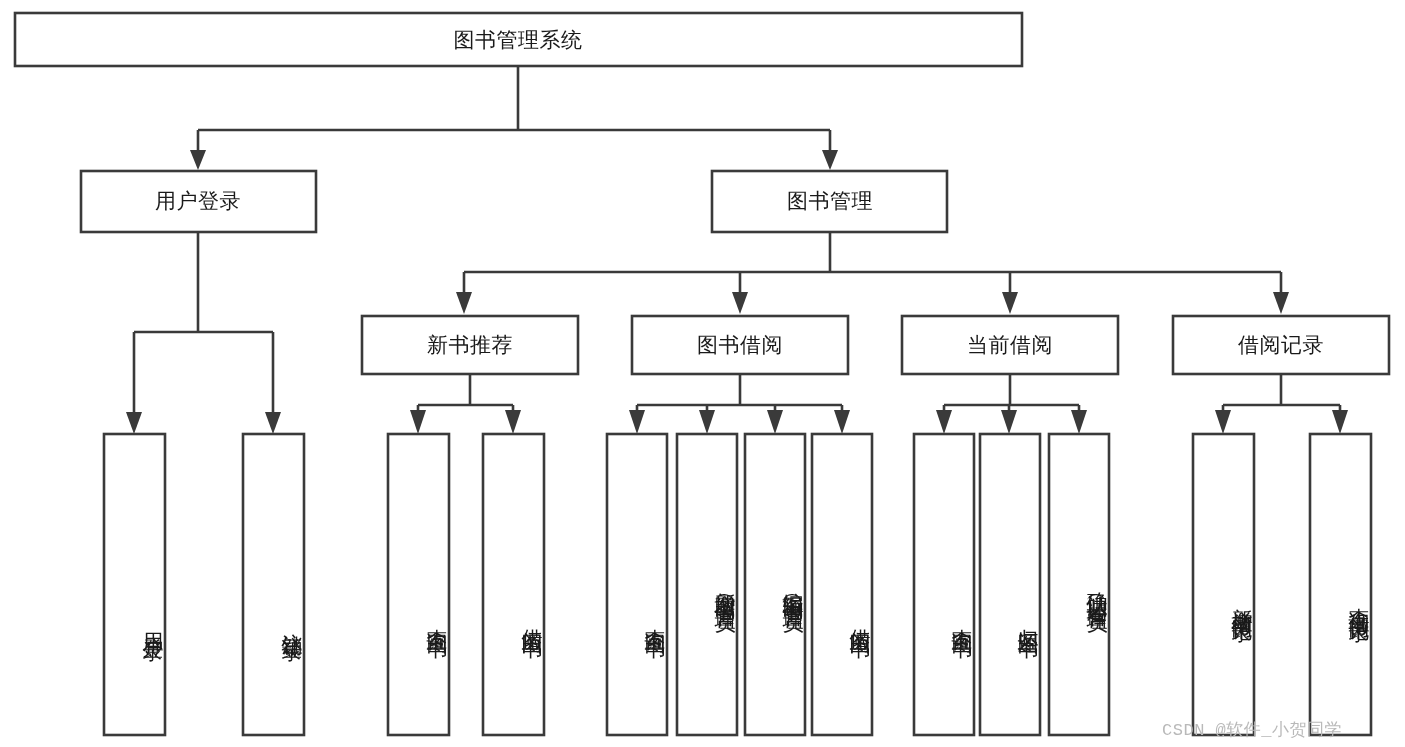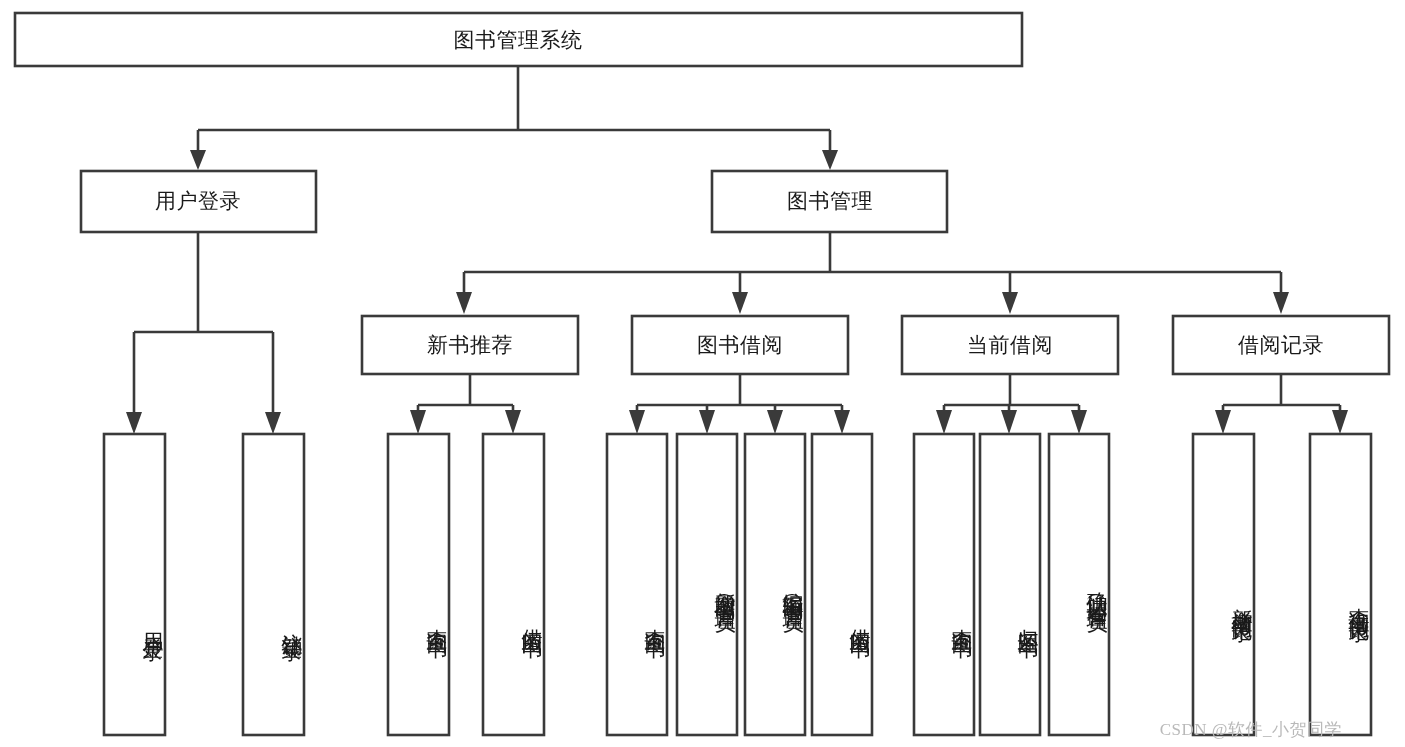--- a/index.html
+++ b/index.html
@@ -64,21 +64,21 @@
     display: flex;
     align-items: flex-start;
     justify-content: center;
     white-space: nowrap;
     pointer-events: none;
   }
   .watermark {
     position: absolute;
     right: 14px;
     bottom: 6px;
-    font-family: Liberation Serif, serif;
+    font-family: Liberation Mono, monospace;
     font-size: 17px;
     color: #b9b9b9;
     letter-spacing: 0.5px;
     white-space: nowrap;
   }
 </style>
 </head>
 <body>
 
 <div id="diagram-root">

